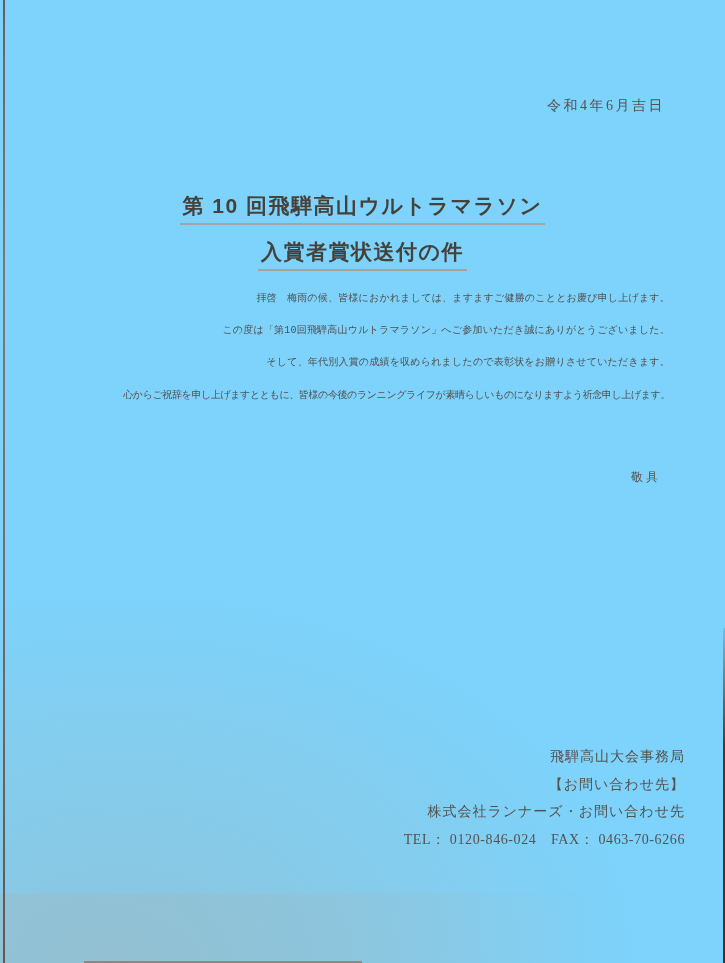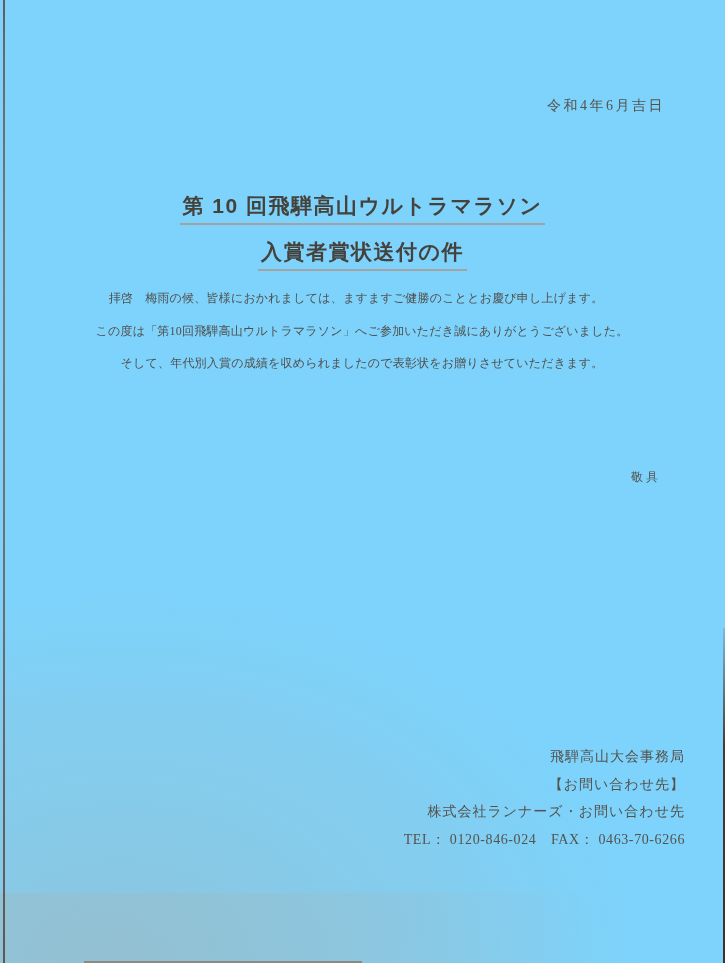--- a/index.html
+++ b/index.html
@@ -79,30 +79,30 @@
     display: inline-block;
     font-size: 21px;
     letter-spacing: 1.5px;
     border-bottom: 2px solid #a3a3a3;
     padding: 0 3px 3px 3px;
     white-space: nowrap;
   }
   .title-line2-wrap { margin-top: 13px; }
   .body-block {
     position: absolute;
-    top: 282px; left: 57px;
+    top: 282px; left: 72px;
     width: 598px;
-    font-size: 12px;
+    font-size: 10px;
     line-height: 32.6px;
     letter-spacing: 0.2px;
-    text-align: center;
+    text-align: right;
     color: #514f4c;
   }
   .body-block p { margin: 0; }
-  .body-block p.indent { text-indent: 1em; }
+  .body-block p.indent { text-indent: 1em; font-family: Liberation Mono, monospace; }
   .body-block p.tight { letter-spacing: -0.4px; }
   .closing-line {
     position: absolute;
     top: 469px; right: 64px;
     font-size: 12px;
     letter-spacing: 3px;
     color: #55524d;
     margin-left: 28px;
   }
   .footer-block {
@@ -136,20 +136,21 @@
     </div>
     <div class="title-line2-wrap">
       <span class="title-line">入賞者賞状送付の件</span>
     </div>
   </div>
 
   <div class="body-block">
     <p>拝啓　梅雨の候、皆様におかれましては、ますますご健勝のこととお慶び申し上げます。</p>
     <p class="indent">この度は「第10回飛騨高山ウルトラマラソン」へご参加いただき誠にありがとうございました。</p>
     <p class="indent">そして、年代別入賞の成績を収められましたので表彰状をお贈りさせていただきます。</p>
+    <p class="indent tight">心からご祝辞を申し上げますとともに、皆様の今後のランニングライフが素晴らしいものになりますよう祈念申し上げます。</p>
   </div>
 
   <div class="closing-line">敬具</div>
 
   <div class="footer-block">
     <div>飛騨高山大会事務局</div>
     <div>【お問い合わせ先】</div>
     <div>株式会社ランナーズ・お問い合わせ先</div>
     <div class="tel">TEL： 0120-846-024　FAX： 0463-70-6266</div>
   </div>

